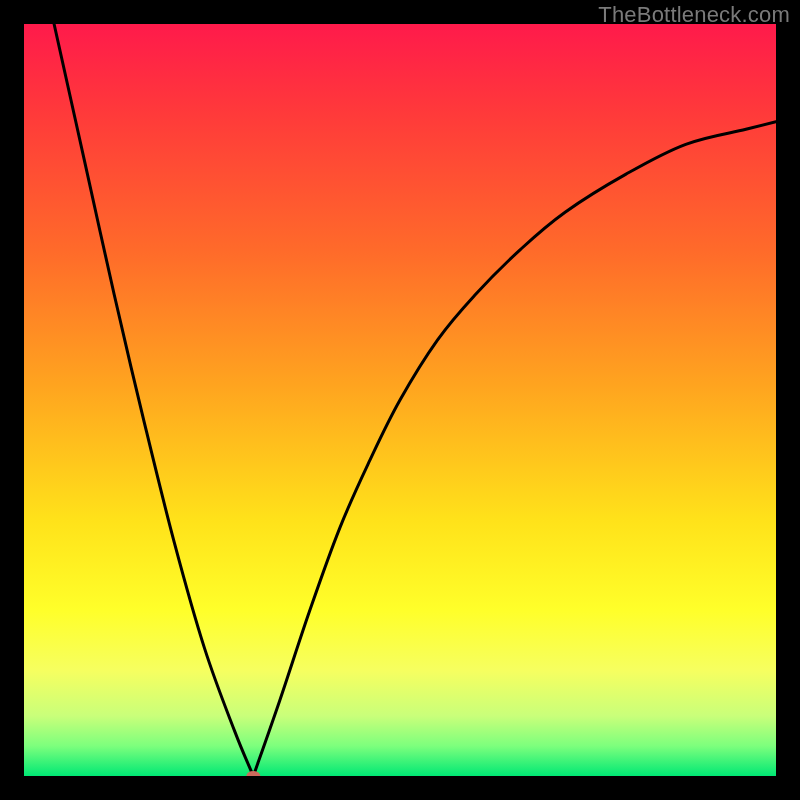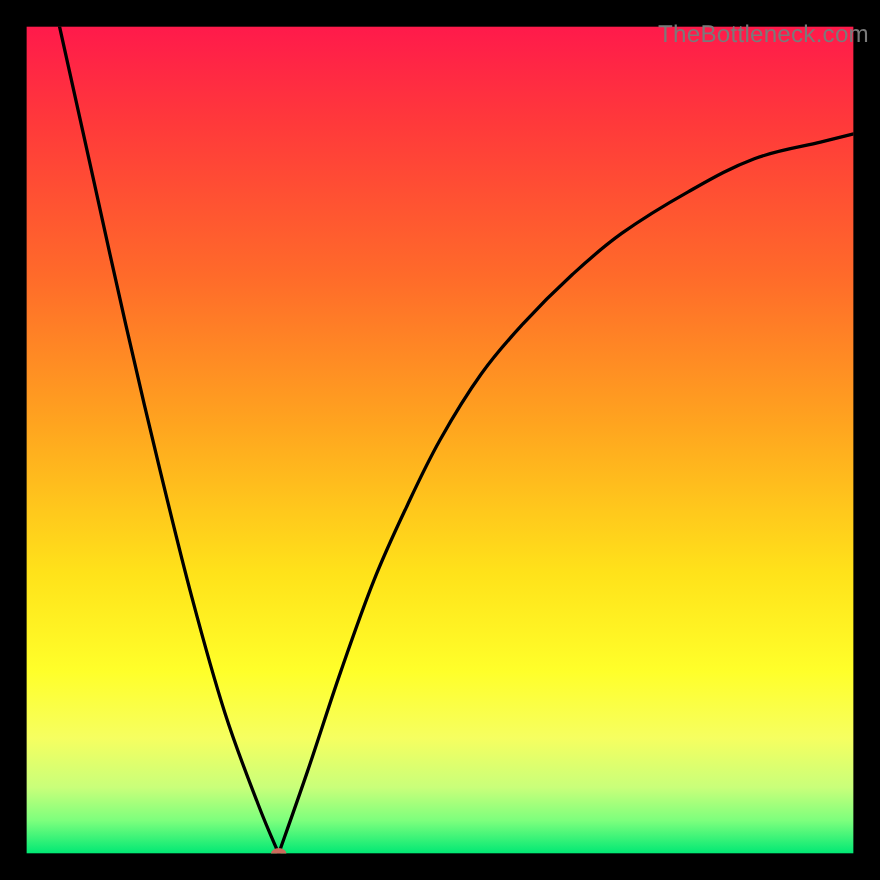--- a/index.html
+++ b/index.html
@@ -21,21 +21,21 @@
   }
   .plot {
     position: absolute;
     left: 0;
     top: 0;
     width: 752px;
     height: 752px;
   }
   .watermark {
     position: absolute;
-    top: 18px;
+    top: 2px;
     right: 10px;
     color: #7a7a7a;
     font-size: 22px;
     font-weight: 500;
     letter-spacing: 0.2px;
   }
 </style>
 </head>
 <body>
 

